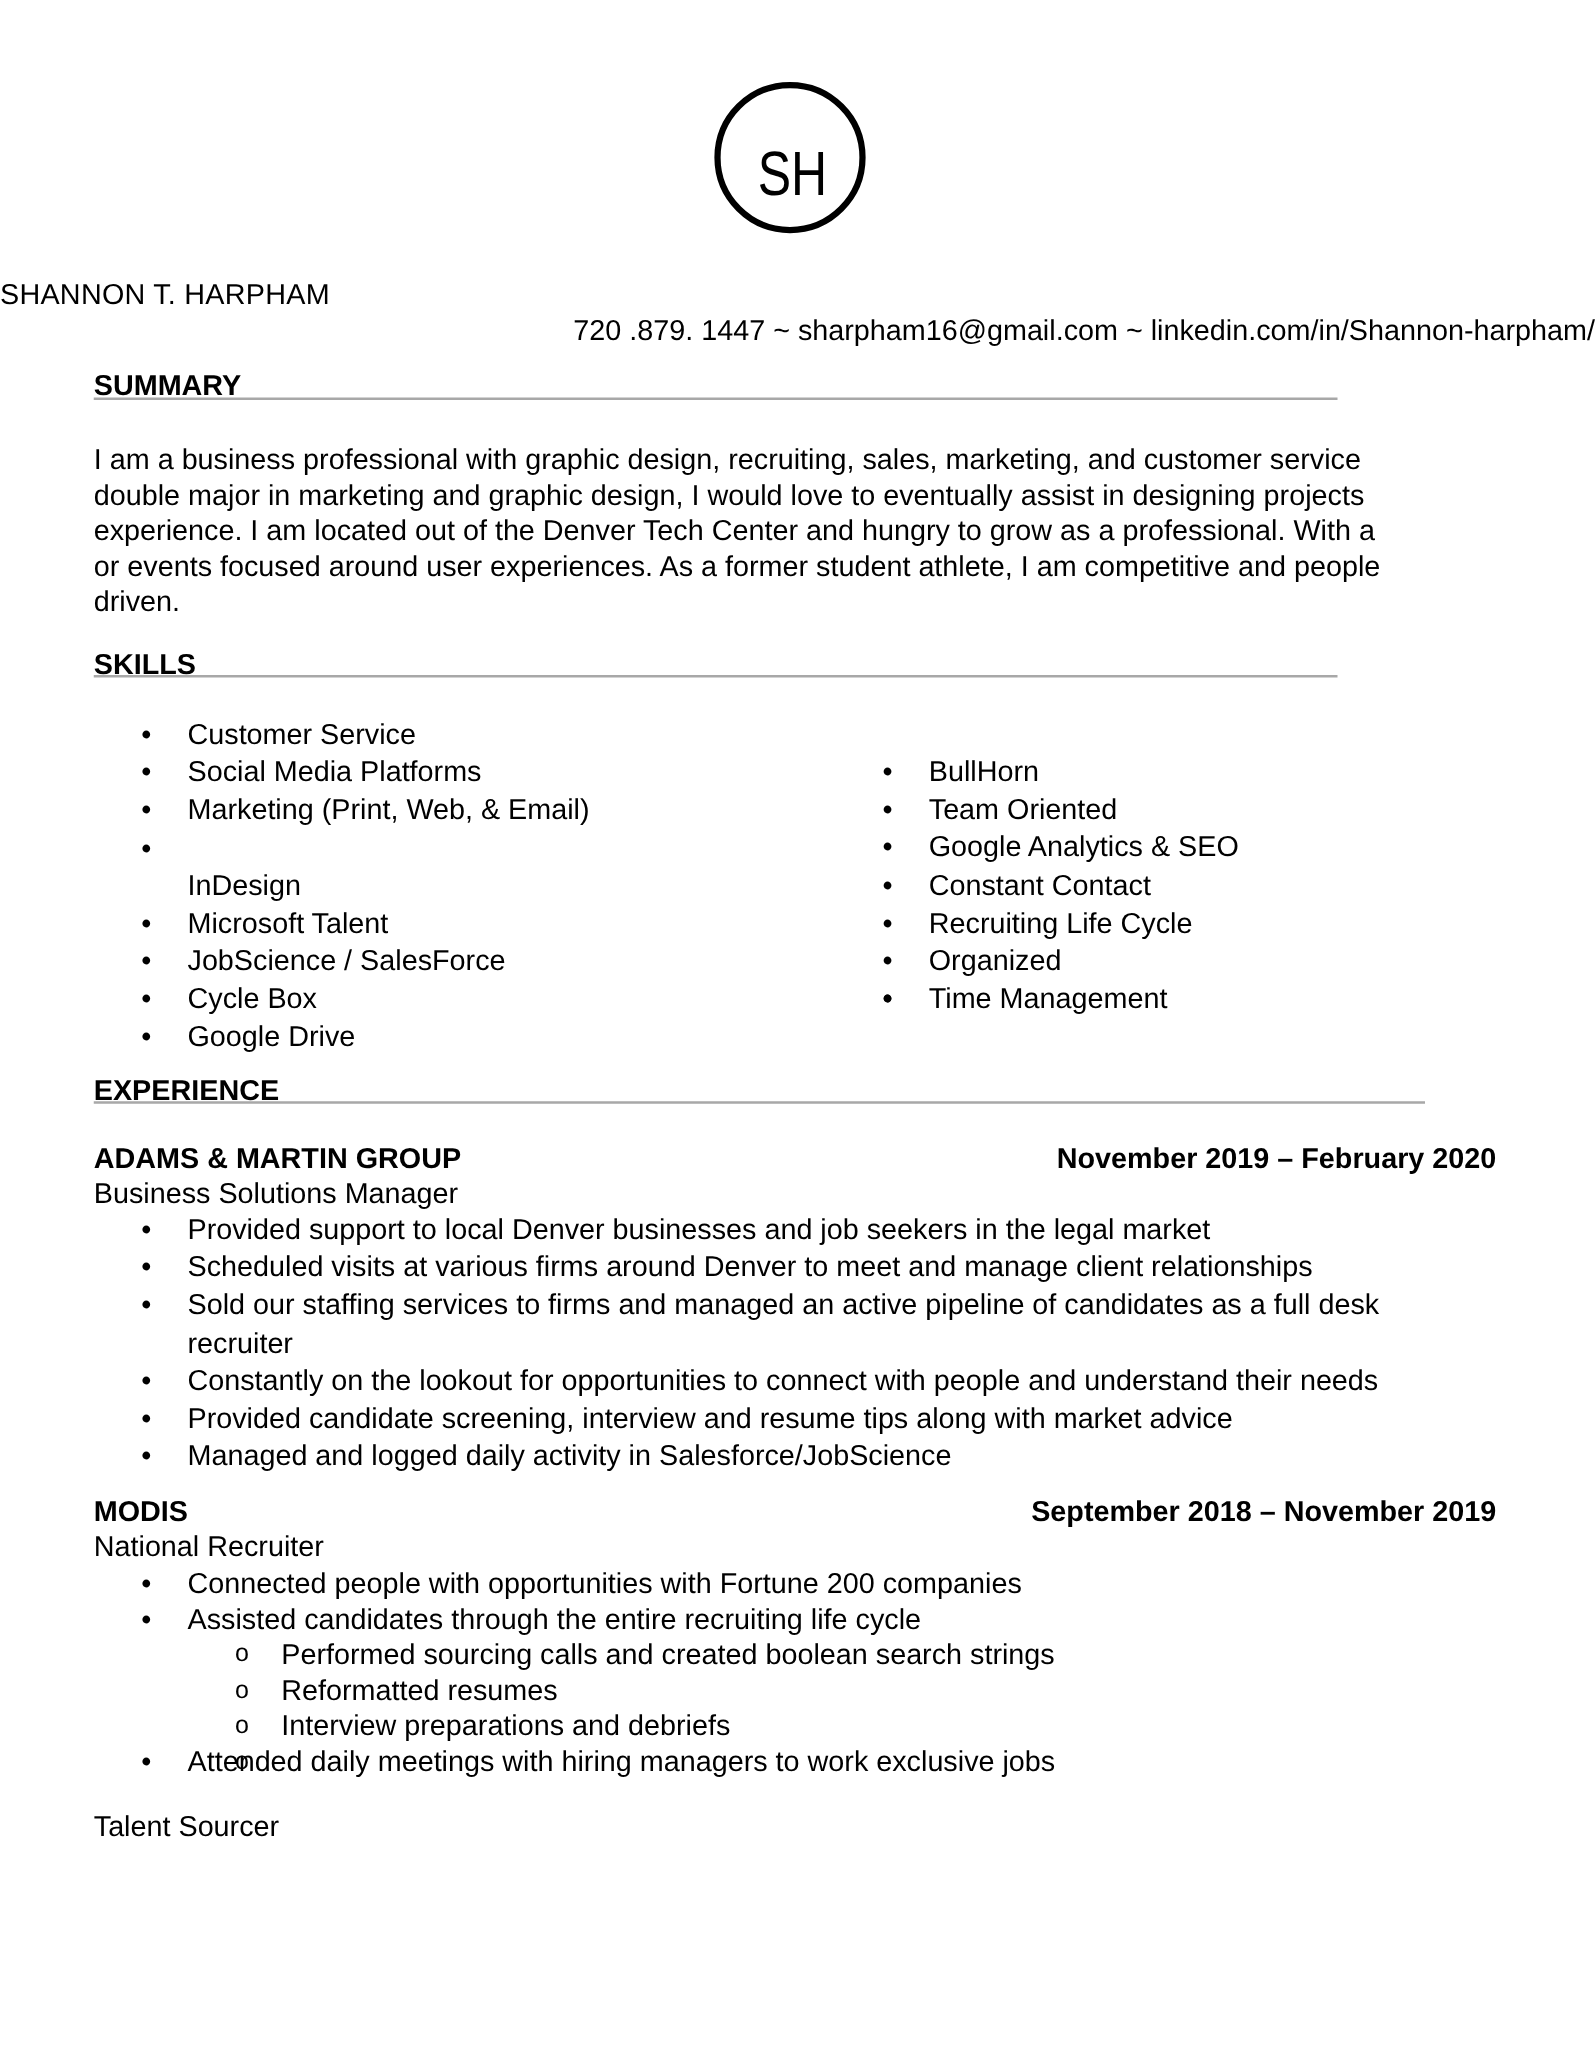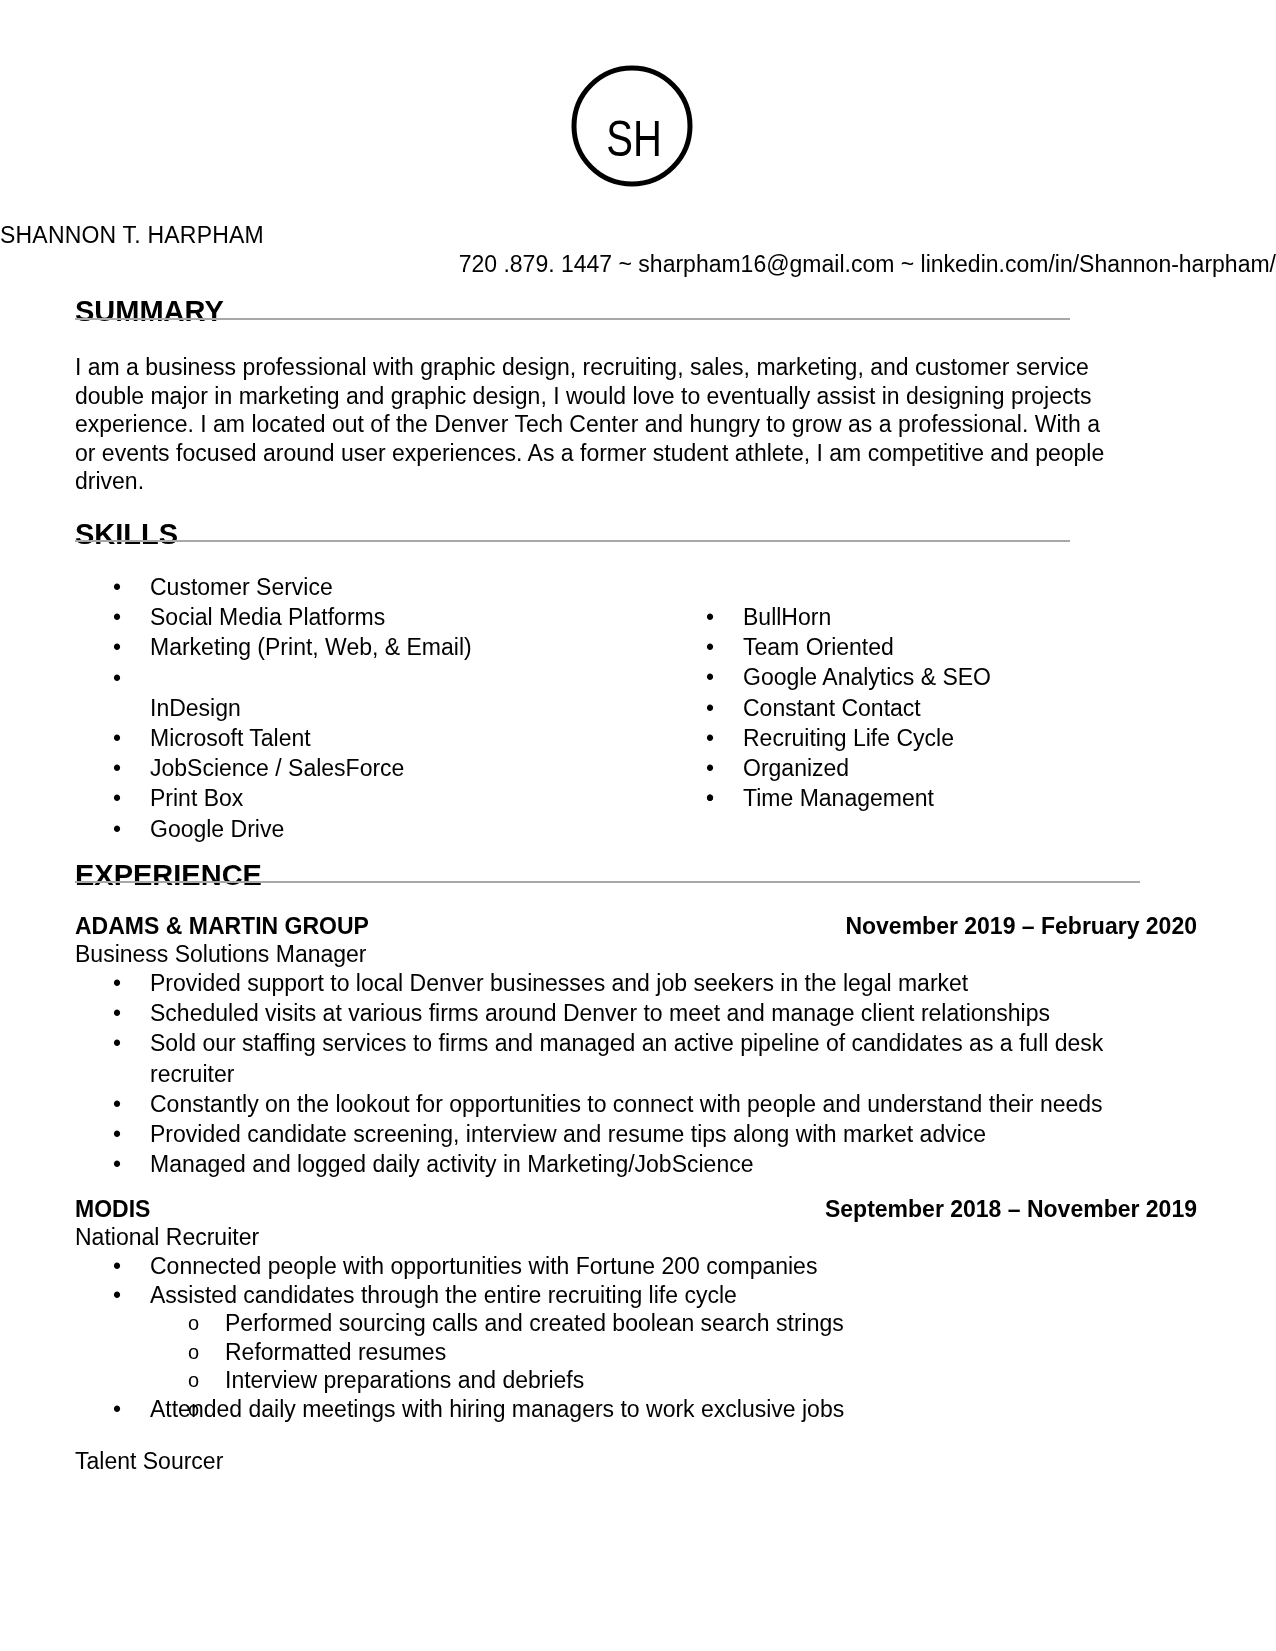--- a/index.html
+++ b/index.html
@@ -2,21 +2,21 @@
 <html><head>
 <meta charset="utf-8">
 <style>
   html, body { margin: 0; padding: 0; background: #ffffff; }
   body { width: 1276px; height: 1651px; position: relative; overflow: hidden;
          font-family: "Liberation Sans", sans-serif; color: #000; }
   .page { position: absolute; left: 0; top: 0; width: 1276px; height: 1651px; }
   .logo { position: absolute; left: 570px; top: 64px; width: 124px; height: 124px; }
   .name { position: absolute; left: 0; top: 222px; width: 1276px; text-align: left; font-size: 23px; letter-spacing: 0.2px; }
   .contact { position: absolute; left: 0; top: 251px; width: 1276px; text-align: right; font-size: 23px; }
-  .sec-head { position: absolute; left: 75px; font-size: 29px; font-weight: bold; }
+  .sec-head { position: absolute; left: 75px; font-size: 23px; font-weight: bold; }
   .rule { position: absolute; left: 75px; height: 2px; background: #a8a8a8; }
   .para { position: absolute; left: 75px; width: 1130px; font-size: 23px; line-height: 28.6px; }
   .blist { position: absolute; list-style: none; margin: 0; padding: 0; font-size: 23px; line-height: 30.2px; }
   .blist li { position: relative; padding-left: 75px; }
   .blist li .bul { position: absolute; left: 38px; top: 0; }
   .job-head { position: absolute; left: 75px; width: 1122px; font-size: 23px; font-weight: bold; }
   .job-head .dates { position: absolute; right: 0; top: 0; }
   .role { position: absolute; left: 75px; font-size: 23px; }
   .sub { padding-left: 150px !important; }
   .sub .bul { left: 113px !important; font-size: 20px; }
@@ -47,21 +47,21 @@
   <div class="sec-head" style="top:518px;">SKILLS</div>
   <div class="rule" style="top:540px; width:995px;"></div>
 
   <ul class="blist" style="left:75px; top:572px; width:560px;">
     <li><span class="bul">•</span><span>Customer Service</span></li>
     <li><span class="bul">•</span><span>Social Media Platforms</span></li>
     <li><span class="bul">•</span><span>Marketing (Print, Web, &amp; Email)</span></li>
     <li><span class="bul">•</span><br><span>InDesign</span></li>
     <li><span class="bul">•</span><span>Microsoft Talent</span></li>
     <li><span class="bul">•</span><span>JobScience / SalesForce</span></li>
-    <li><span class="bul">•</span><span>Print Box</span></li>
+    <li><span class="bul">•</span><span>Cycle Box</span></li>
     <li><span class="bul">•</span><span>Google Drive</span></li>
   </ul>
 
   <ul class="blist" style="left:668px; top:602px; width:520px;">
     <li><span class="bul">•</span><span>BullHorn</span></li>
     <li><span class="bul">•</span><span>Team Oriented</span></li>
     <li><span class="bul">•</span><span>Google Analytics &amp; SEO</span></li>
     <li><span class="bul">•</span><span>Constant Contact</span></li>
     <li><span class="bul">•</span><span>Recruiting Life Cycle</span></li>
     <li><span class="bul">•</span><span>Organized</span></li>
@@ -76,21 +76,21 @@
     <span>ADAMS &amp; MARTIN GROUP</span>
     <span class="dates">November 2019 – February 2020</span>
   </div>
   <div class="role" style="top:941px;">Business Solutions Manager</div>
   <ul class="blist" style="left:75px; top:968px; width:1140px;">
     <li><span class="bul">•</span><span>Provided support to local Denver businesses and job seekers in the legal market</span></li>
     <li><span class="bul">•</span><span>Scheduled visits at various firms around Denver to meet and manage client relationships</span></li>
     <li><span class="bul">•</span><span>Sold our staffing services to firms and managed an active pipeline of candidates as a full desk</span><br><span>recruiter</span></li>
     <li><span class="bul">•</span><span>Constantly on the lookout for opportunities to connect with people and understand their needs</span></li>
     <li><span class="bul">•</span><span>Provided candidate screening, interview and resume tips along with market advice</span></li>
-    <li><span class="bul">•</span><span>Managed and logged daily activity in Marketing/JobScience</span></li>
+    <li><span class="bul">•</span><span>Managed and logged daily activity in Salesforce/JobScience</span></li>
   </ul>
 
   <div class="job-head" style="top:1196px;">
     <span>MODIS</span>
     <span class="dates">September 2018 – November 2019</span>
   </div>
   <div class="role" style="top:1224px;">National Recruiter</div>
   <ul class="blist" style="left:75px; top:1252px; width:1140px; line-height:28.6px;">
     <li><span class="bul">•</span><span>Connected people with opportunities with Fortune 200 companies</span></li>
     <li><span class="bul">•</span><span>Assisted candidates through the entire recruiting life cycle</span></li>

